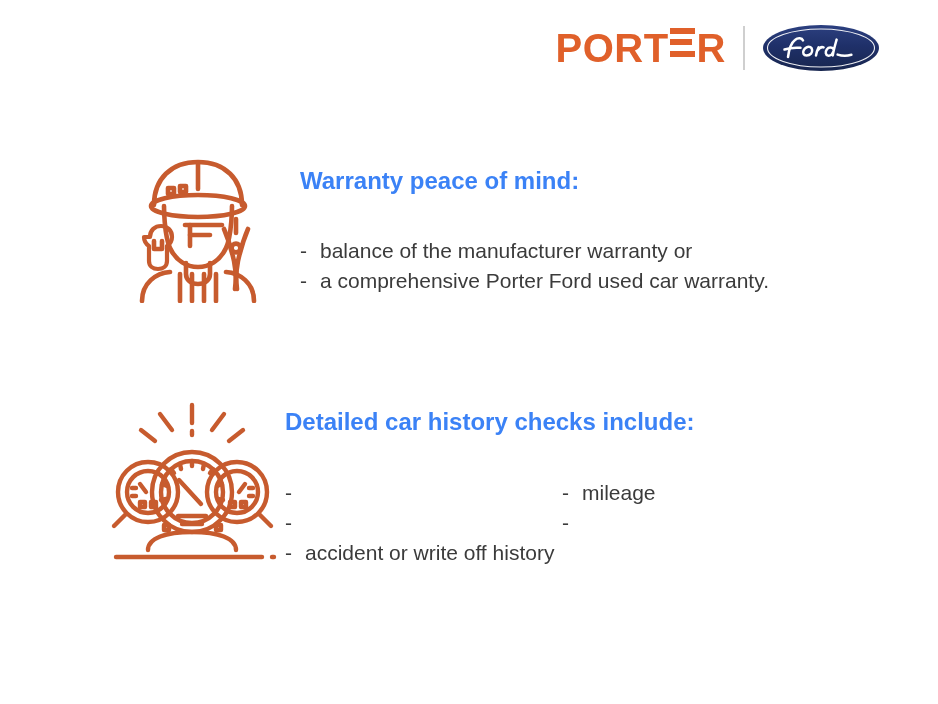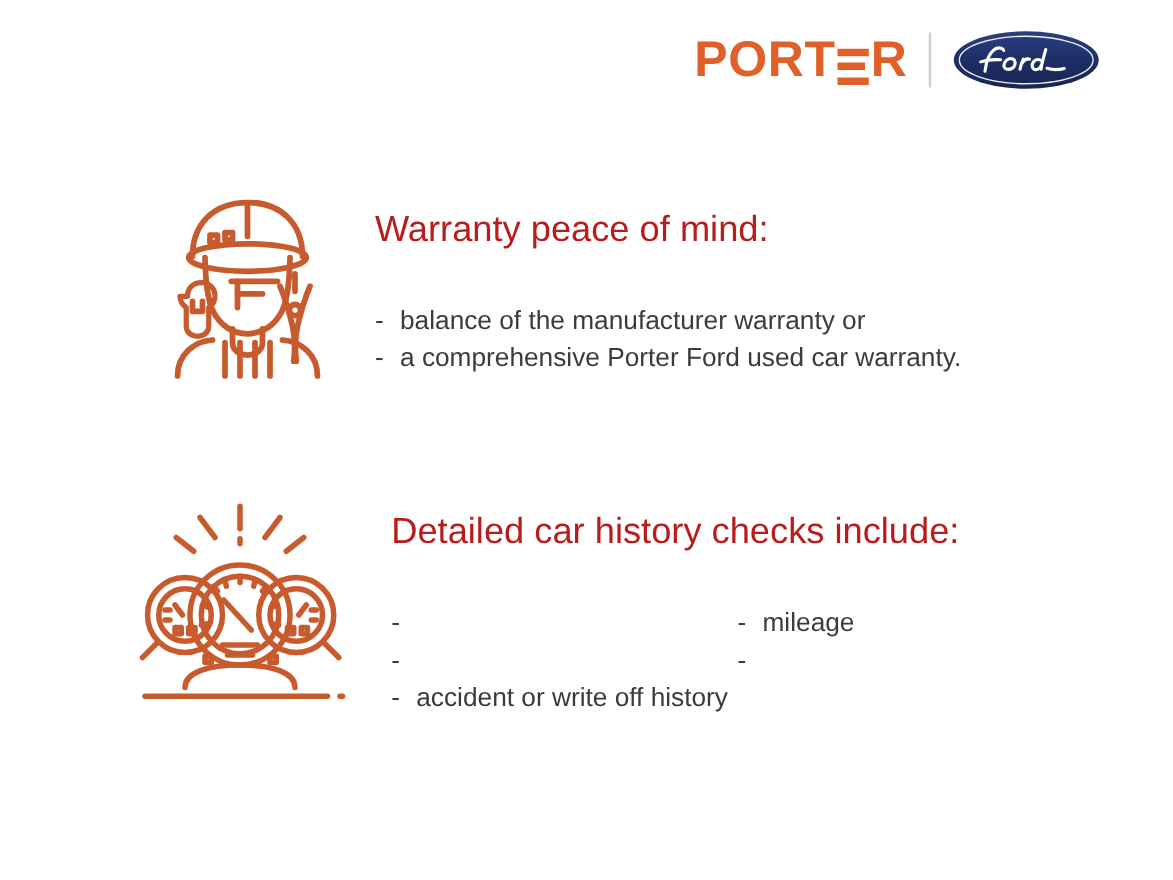--- a/index.html
+++ b/index.html
@@ -25,21 +25,20 @@
   .brand-bar {
     position: absolute;
     top: 24px;
     right: 58px;
     display: flex;
     align-items: center;
     gap: 17px;
   }
   .porter-wordmark {
     display: flex;
-    align-items: flex-end;
     line-height: 1;
   }
   .porter-text {
     font-family: "Liberation Sans", "DejaVu Sans", sans-serif;
     font-weight: bold;
     font-size: 40px;
     letter-spacing: 0.5px;
     color: #E0602A;
     line-height: 1;
     display: inline-block;
@@ -89,23 +88,23 @@
   #block-history  { left: 100px; top: 392px; }
 
   .block-icon {
     flex: 0 0 auto;
   }
   .block-icon svg { display: block; }
 
   .block-body { flex: 1 1 auto; }
 
   .block-heading {
-    font-size: 29px;
-    font-weight: normal;
-    color: #b91c1c;
+    font-size: 24px;
+    font-weight: bold;
+    color: #3b82f6;
     line-height: 1.2;
     margin: 0;
     white-space: nowrap;
   }
 
   .bullet-list {
     list-style: none;
     margin: 0;
     padding: 0;
   }
@@ -283,21 +282,21 @@
           <rect x="116" y="133" width="5" height="5"></rect>
 
           <path d="M48 158 C48 146 66 140 92 140 C118 140 136 146 136 158"></path>
 
           <path d="M16 165 L162 165"></path>
           <path d="M172 165 L174 165"></path>
         </g>
       </svg>
     </div>
 
-    <div class="block-body" style="margin-left: 28px; padding-top: 16px;">
+    <div class="block-body" style="margin-left: 0; padding-top: 16px;">
       <h2 class="block-heading">Detailed car history checks include:</h2>
 
       <div class="bullet-grid" style="margin-top: 41px;">
 
         <div class="bullet-row">
           <span class="bullet-dash">-</span>
         </div>
         <div class="bullet-row">
           <span class="bullet-dash">-</span>
           <span class="bullet-text">mileage</span>

